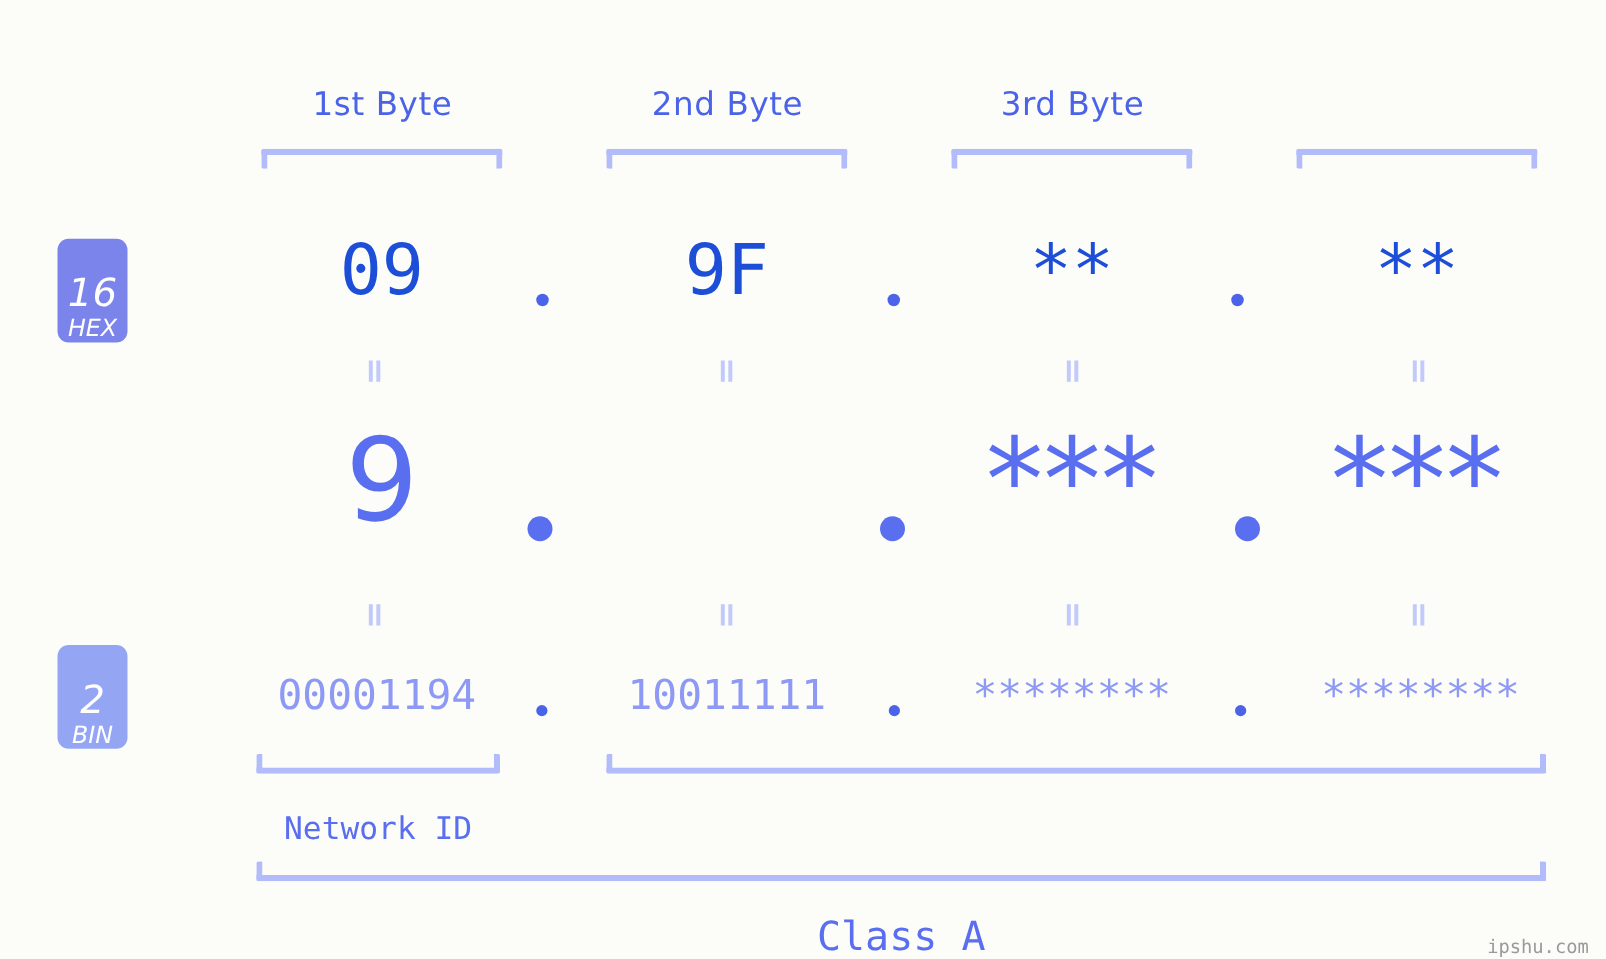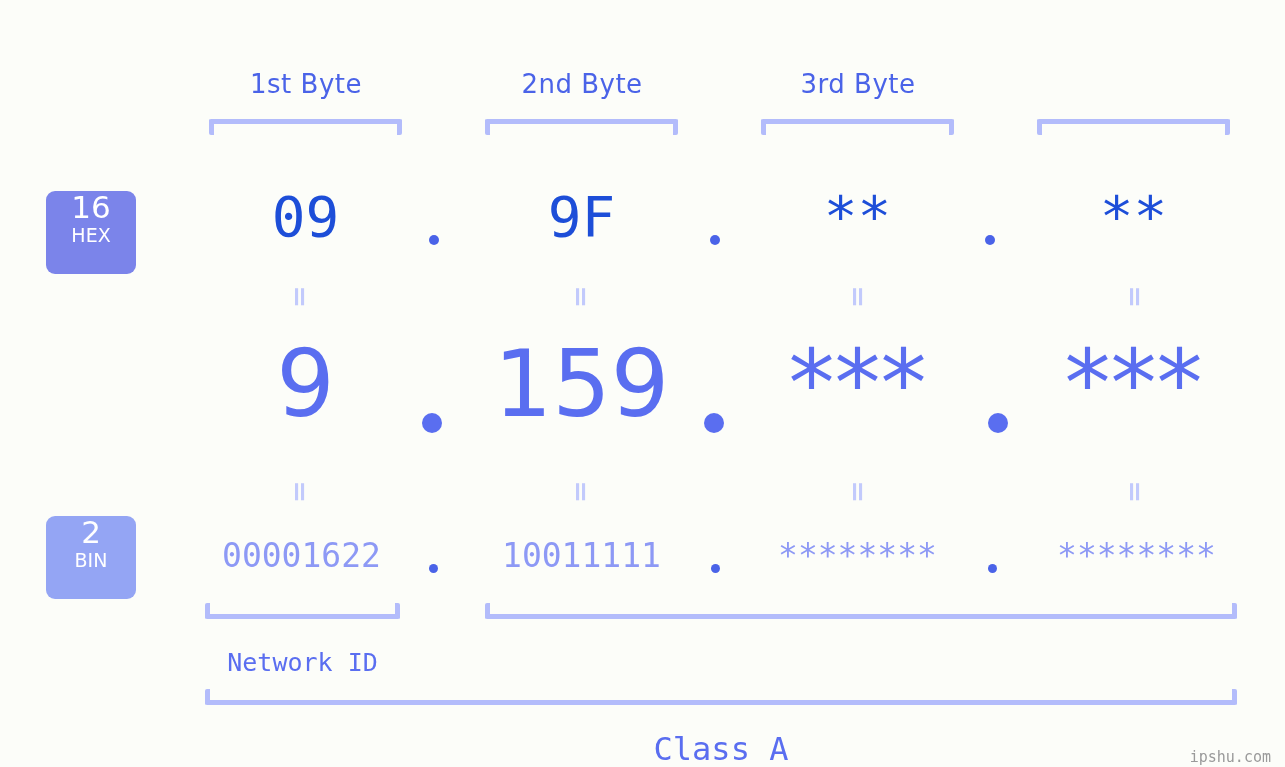--- a/index.html
+++ b/index.html
@@ -51,28 +51,29 @@
     border-right: 5px solid #b3bcfb;
     height: 16px;
     box-sizing: border-box;
     border-radius: 2px;
   }
 
   
   .base-badge {
     position: absolute;
     left: 46px;
-    width: 90px;
+    width: 56px;
     border-radius: 9px;
     color: #ffffff;
     display: flex;
     flex-direction: column;
     align-items: center;
-    justify-content: flex-start;
+    justify-content: flex-end;
     box-sizing: border-box;
+    font-style: italic;
   }
   .base-badge .num {
     font-family: "DejaVu Sans", sans-serif;
     font-size: 31px;
     line-height: 33px;
     font-weight: 400;
   }
   .base-badge .nm {
     font-family: "DejaVu Sans", sans-serif;
     font-size: 19px;
@@ -206,32 +207,31 @@
   <div class="hex-dot" style="left:985px;"></div>
   <div class="val hex-val" style="left:1037px; width:193px;">**</div>
 
   <div class="eq" style="left:289px; top:247px;">=</div>
   <div class="eq" style="left:570px; top:247px;">=</div>
   <div class="eq" style="left:847px; top:247px;">=</div>
   <div class="eq" style="left:1124px; top:247px;">=</div>
 
   <div class="val dec-val" style="left:209px; width:193px;">9</div>
   <div class="dec-dot" style="left:422px;"></div>
-  <div class="val dec-val" style="left:485px; width:193px;">159</div>
   <div class="dec-dot" style="left:704px;"></div>
   <div class="val dec-val" style="left:761px; width:193px;">***</div>
   <div class="dec-dot" style="left:988px;"></div>
   <div class="val dec-val" style="left:1037px; width:193px;">***</div>
 
   <div class="eq" style="left:289px; top:442px;">=</div>
   <div class="eq" style="left:570px; top:442px;">=</div>
   <div class="eq" style="left:847px; top:442px;">=</div>
   <div class="eq" style="left:1124px; top:442px;">=</div>
 
-  <div class="val bin-val" style="left:205px; width:193px;">00001622</div>
+  <div class="val bin-val" style="left:205px; width:193px;">00001194</div>
   <div class="bin-dot" style="left:429px;"></div>
   <div class="val bin-val" style="left:485px; width:193px;">10011111</div>
   <div class="bin-dot" style="left:711px;"></div>
   <div class="val bin-val" style="left:761px; width:193px;">********</div>
   <div class="bin-dot" style="left:988px;"></div>
   <div class="val bin-val" style="left:1040px; width:193px;">********</div>
 
   <div class="bracket-up" style="left:205px; top:567px; width:195px;"></div>
   <div class="bracket-up" style="left:485px; top:567px; width:752px;"></div>
 

